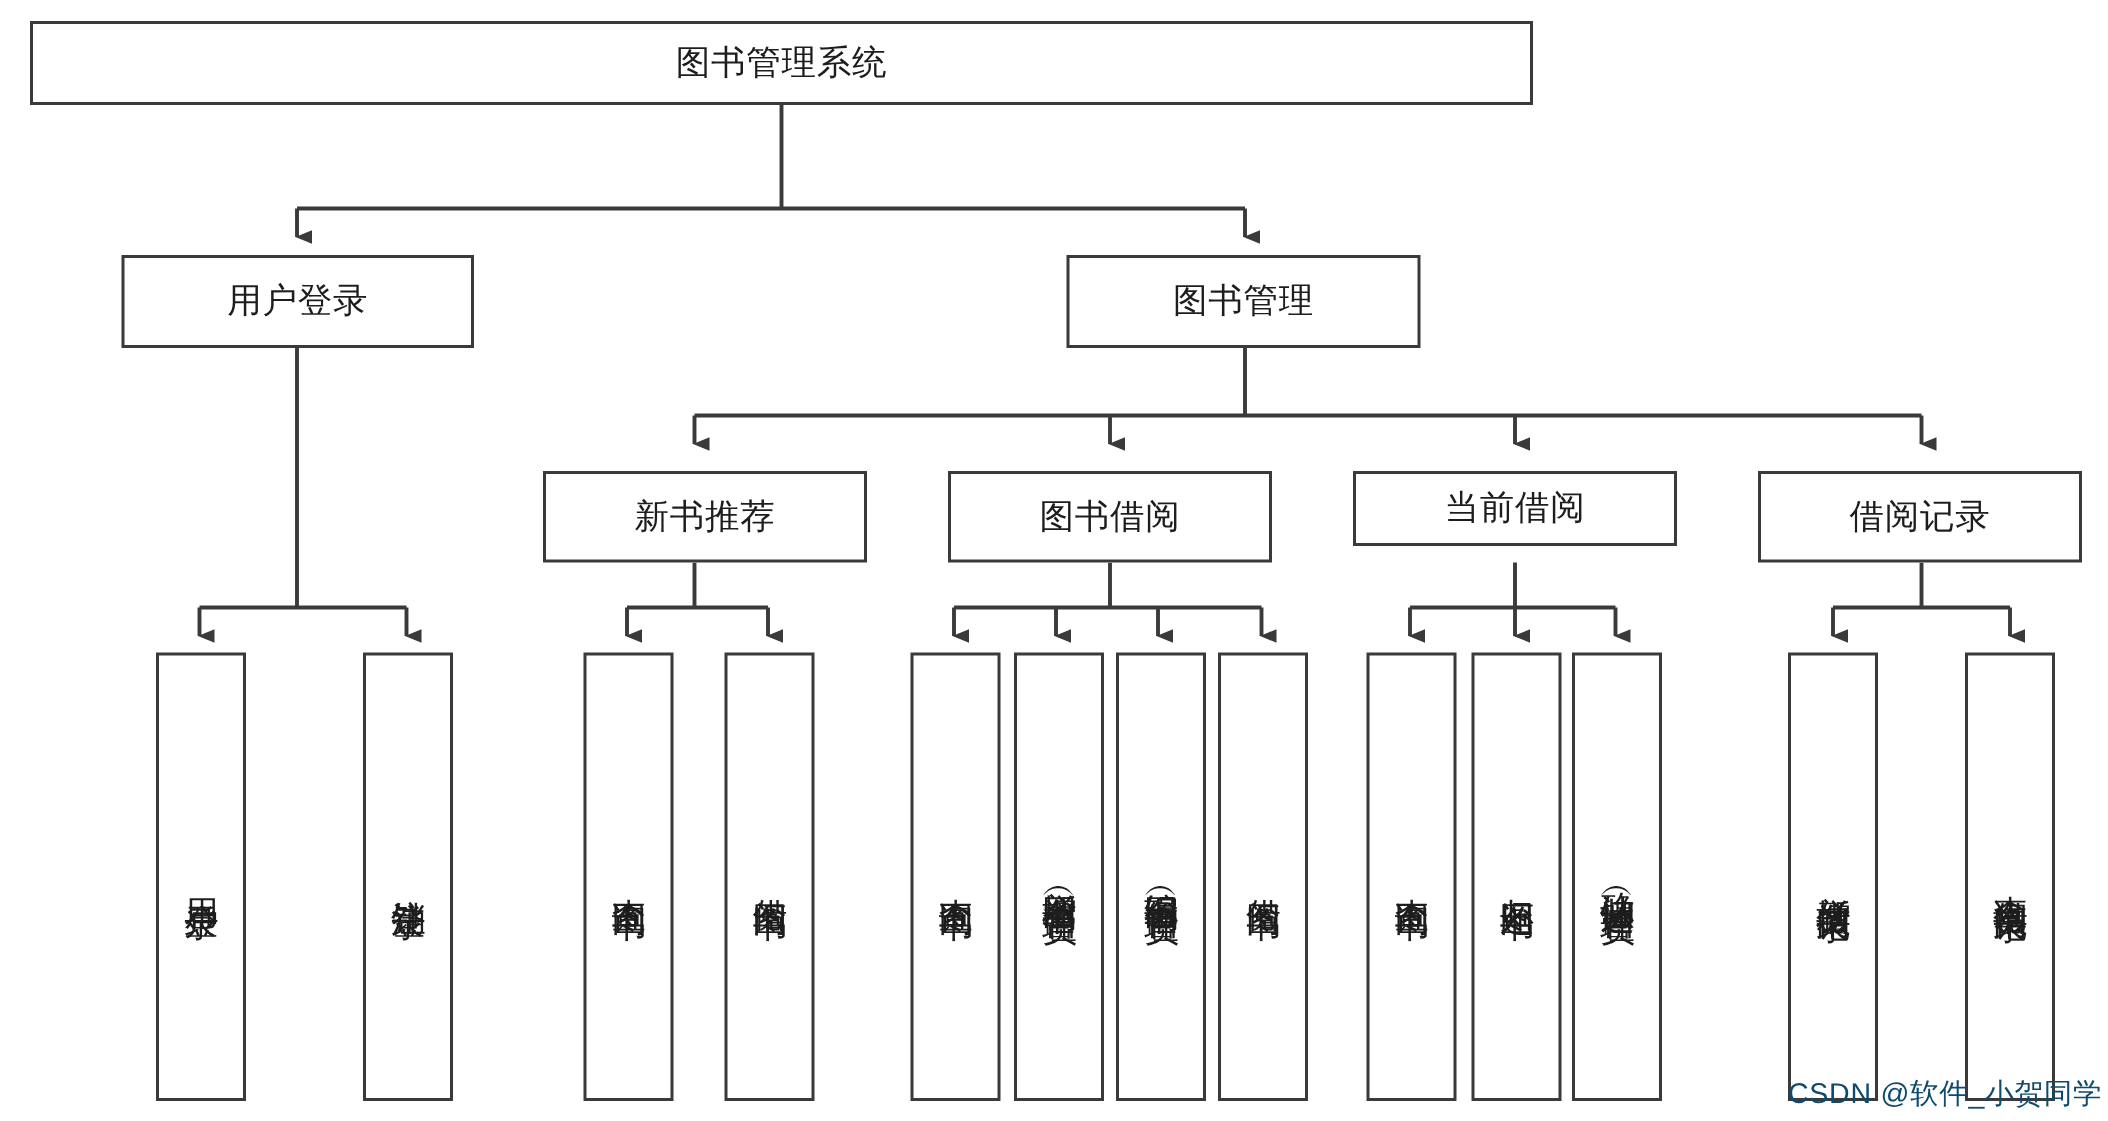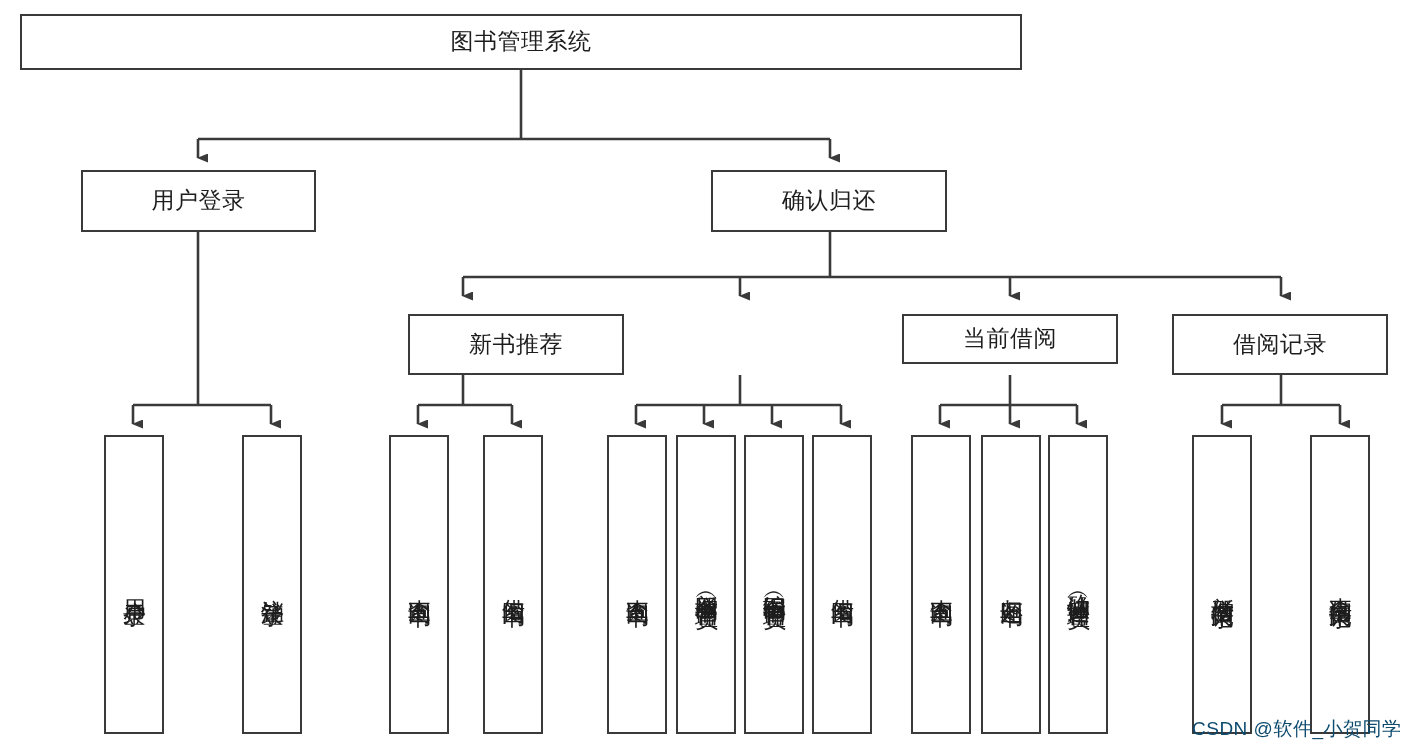--- a/index.html
+++ b/index.html
@@ -127,25 +127,28 @@
   </svg>
 
   <div class="node root h" style="left:20px; top:14px; width:1002px; height:56px;">
     <span class="node-label">图书管理系统</span>
   </div>
 
   <div class="node h" style="left:81px; top:170px; width:235px; height:62px;">
     <span class="node-label">用户登录</span>
   </div>
   <div class="node h" style="left:711px; top:170px; width:236px; height:62px;">
-    <span class="node-label">确认归还</span>
-  </div>
-
-  <div class="node h" style="left:362px; top:314px; width:216px; height:61px;margin-left:46px;">
+    <span class="node-label">图书管理</span>
+  </div>
+
+  <div class="node h" style="left:362px; top:314px; width:216px; height:61px;">
     <span class="node-label">新书推荐</span>
+  </div>
+  <div class="node h" style="left:632px; top:314px; width:216px; height:61px;">
+    <span class="node-label">图书借阅</span>
   </div>
   <div class="node h" style="left:902px; top:314px; width:216px; height:50px;">
     <span class="node-label">当前借阅</span>
   </div>
   <div class="node h" style="left:1172px; top:314px; width:216px; height:61px;">
     <span class="node-label">借阅记录</span>
   </div>
 
   <div class="node v" style="left:104px; top:435px; width:60px; height:299px;">
     <span class="node-label">用户登录</span>

